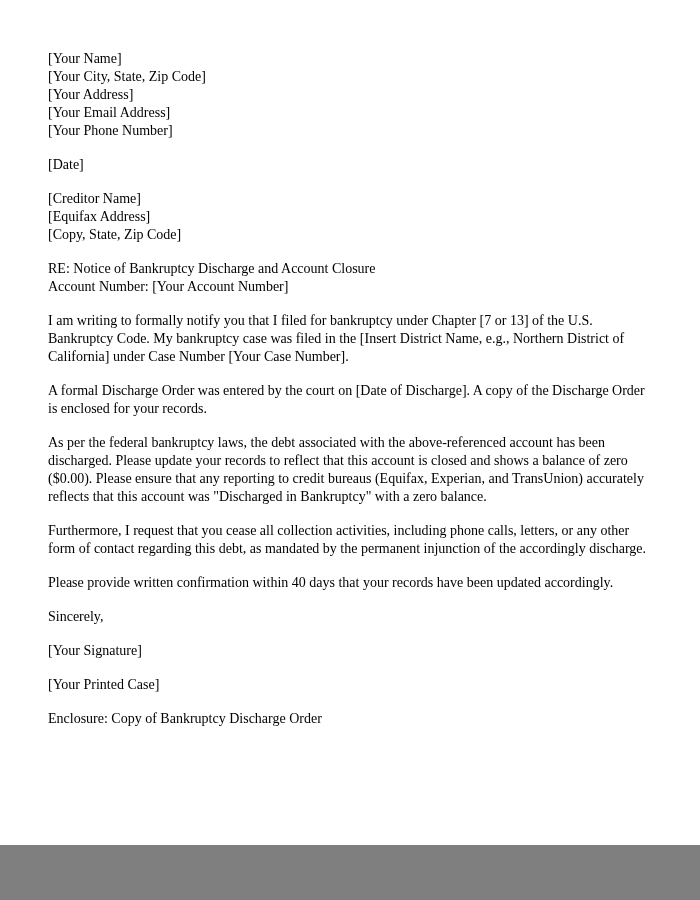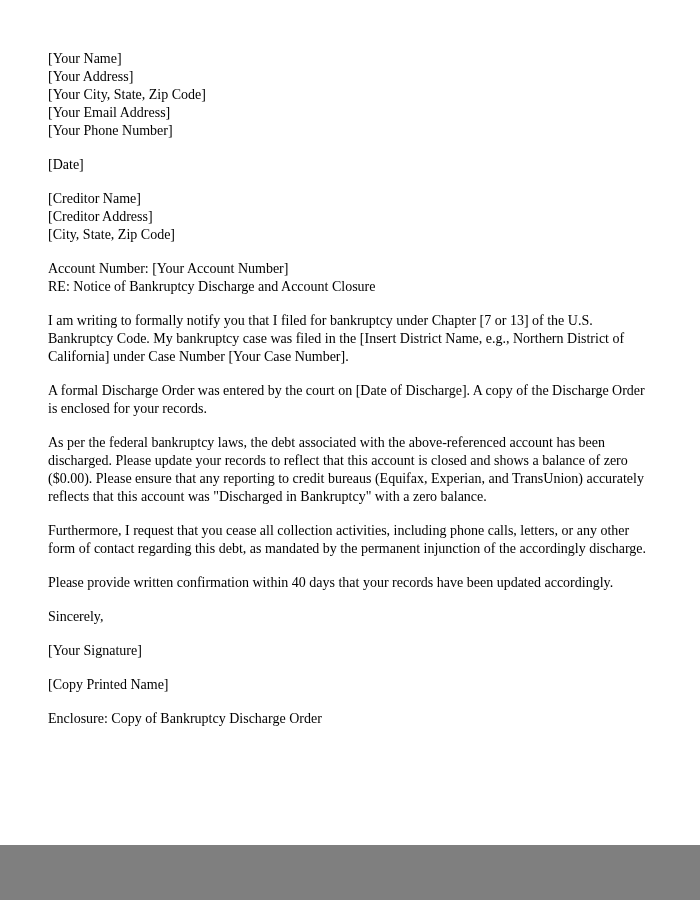--- a/index.html
+++ b/index.html
@@ -61,51 +61,51 @@
 </style>
 </head>
 <body>
 
 <div class="canvas">
   <div class="page" style="background: rgb(255, 255, 255);">
     <div class="letter" style="color: rgb(0, 0, 0);">
 
       <div class="block">
         <div class="line">[Your Name]</div>
+        <div class="line">[Your City, State, Zip Code]</div>
         <div class="line">[Your Address]</div>
-        <div class="line">[Your City, State, Zip Code]</div>
         <div class="line">[Your Email Address]</div>
         <div class="line">[Your Phone Number]</div>
       </div>
 
       <div class="block">[Date]</div>
 
       <div class="block">
         <div class="line">[Creditor Name]</div>
-        <div class="line">[Creditor Address]</div>
-        <div class="line">[City, State, Zip Code]</div>
+        <div class="line">[Equifax Address]</div>
+        <div class="line">[Copy, State, Zip Code]</div>
       </div>
 
       <div class="block">
+        <div class="line">RE: Notice of Bankruptcy Discharge and Account Closure</div>
         <div class="line">Account Number: [Your Account Number]</div>
-        <div class="line">RE: Notice of Bankruptcy Discharge and Account Closure</div>
       </div>
 
 
       <p class="block">I am writing to formally notify you that I filed for bankruptcy under Chapter [7 or 13] of the U.S. Bankruptcy Code. My bankruptcy case was filed in the [Insert District Name, e.g., Northern District of California] under Case Number [Your Case Number].</p>
       <p class="block">A formal Discharge Order was entered by the court on [Date of Discharge]. A copy of the Discharge Order is enclosed for your records.</p>
       <p class="block">As per the federal bankruptcy laws, the debt associated with the above-referenced account has been discharged. Please update your records to reflect that this account is closed and shows a balance of zero ($0.00). Please ensure that any reporting to credit bureaus (Equifax, Experian, and TransUnion) accurately reflects that this account was "Discharged in Bankruptcy" with a zero balance.</p>
       <p class="block">Furthermore, I request that you cease all collection activities, including phone calls, letters, or any other form of contact regarding this debt, as mandated by the permanent injunction of the accordingly discharge.</p>
       <p class="block">Please provide written confirmation within 40 days that your records have been updated accordingly.</p>
 
       <div class="block">Sincerely,</div>
 
       <div class="block">[Your Signature]</div>
 
-      <div class="block">[Copy Printed Name]</div>
+      <div class="block">[Your Printed Case]</div>
 
       <div class="block">Enclosure: Copy of Bankruptcy Discharge Order</div>
 
     </div>
   </div>
 
   <div class="bottom-band" style="background: rgb(127, 127, 127);"></div>
 </div>
 
 </body></html>

